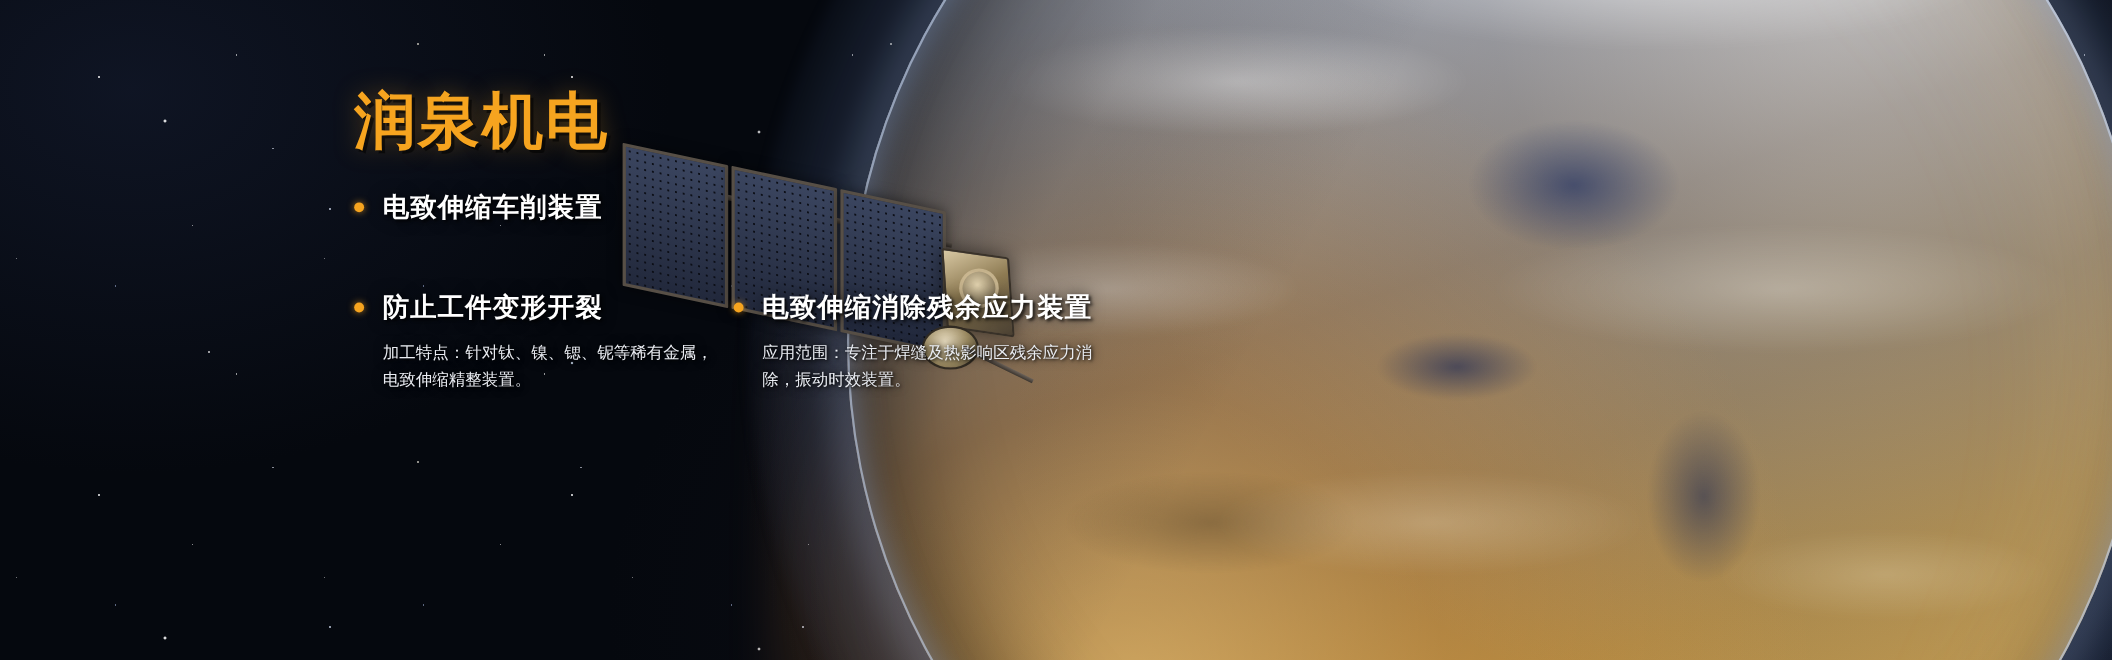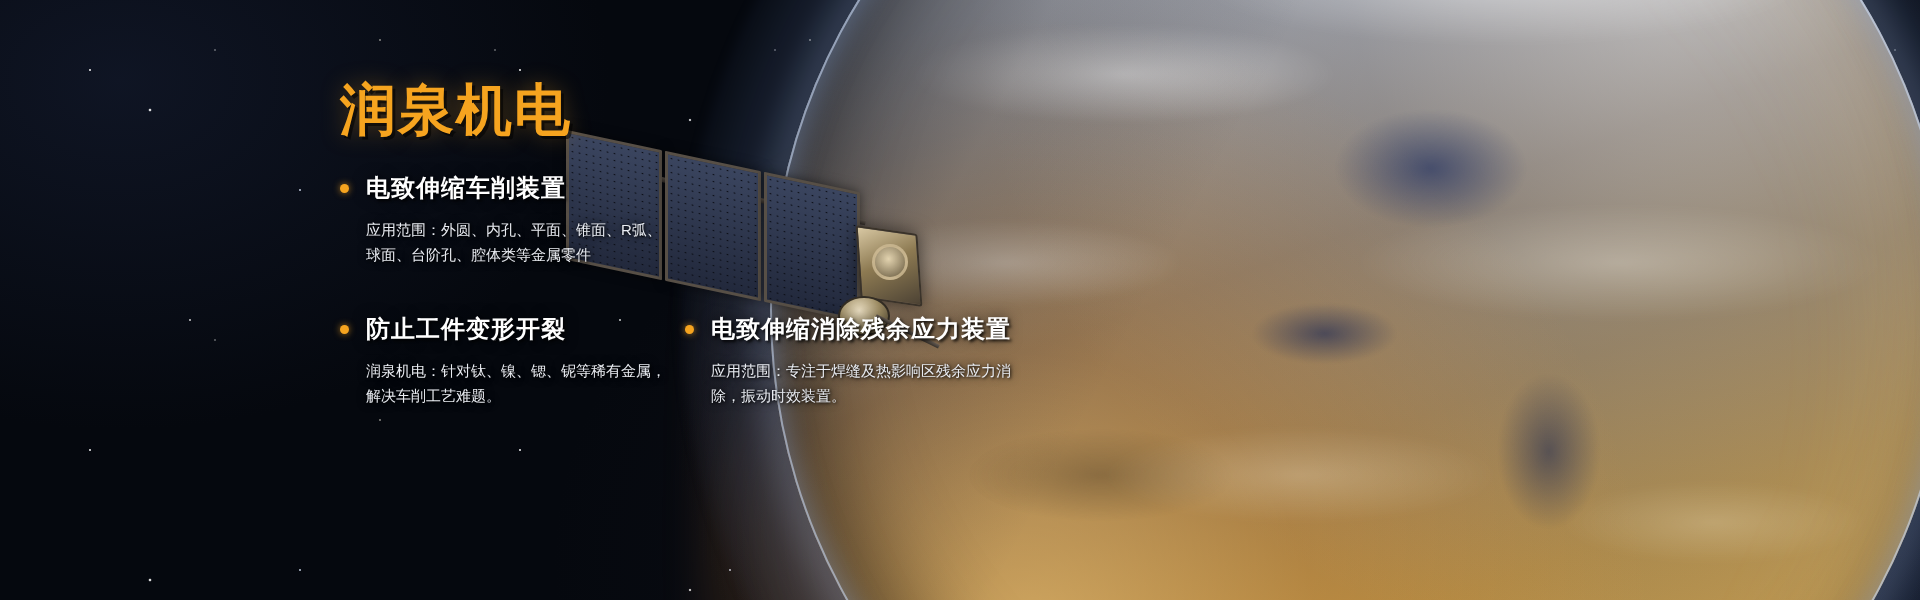--- a/index.html
+++ b/index.html
@@ -115,21 +115,21 @@
     position:absolute; border-radius:50%;
     background:radial-gradient(circle at 40% 35%, #e8dcc0, #9c8b62 55%, #4d4332 100%);
     border:2px solid #332d24;
   }
   .sat-ring {
     position:absolute; border-radius:50%; border:3px solid rgba(210,190,150,.8);
     background:radial-gradient(circle at 45% 40%, rgba(235,220,185,.9), rgba(90,78,54,.7));
   }
 
   
-  .content { position:absolute; left:0; top:0; width:1100px; height:492px;margin-left:18px; }
+  .content { position:absolute; left:0; top:0; width:1100px; height:492px; }
 
   .brand-title {
     position:absolute; left:322px; top:82px;
     font-size:56px; font-weight:bold; letter-spacing:2px; line-height:1;
     color:#F6A41F;
     text-shadow:3px 3px 0 rgba(0,0,0,0.55), 0 0 22px rgba(246,164,31,0.35);
     white-space:nowrap;
   }
 
   .features { position:absolute; left:322px; top:172px; width:700px; }
@@ -192,35 +192,34 @@
     <div class="brand-title">润泉机电</div>
 
     <div class="features">
 
       <div class="frow">
         <div class="fcol">
           <div class="fhead">
             <span class="bullet"></span>
             <span class="fhead-text">电致伸缩车削装置</span>
           </div>
-          <div class="fdesc">应用范围：外圆、内孔、平面、锥面、R弧、球面、台阶孔、腔体类等金属零件</div>
         </div>
         <div class="fcol right">
         </div>
       </div>
 
       <div class="gap"></div>
 
       <div class="frow">
         <div class="fcol">
           <div class="fhead">
             <span class="bullet"></span>
             <span class="fhead-text">防止工件变形开裂</span>
           </div>
-          <div class="fdesc">润泉机电：针对钛、镍、锶、铌等稀有金属，解决车削工艺难题。</div>
+          <div class="fdesc">加工特点：针对钛、镍、锶、铌等稀有金属，电致伸缩精整装置。</div>
         </div>
         <div class="fcol right">
           <div class="fhead">
             <span class="bullet"></span>
             <span class="fhead-text">电致伸缩消除残余应力装置</span>
           </div>
           <div class="fdesc">应用范围：专注于焊缝及热影响区残余应力消除，振动时效装置。</div>
         </div>
       </div>
 

